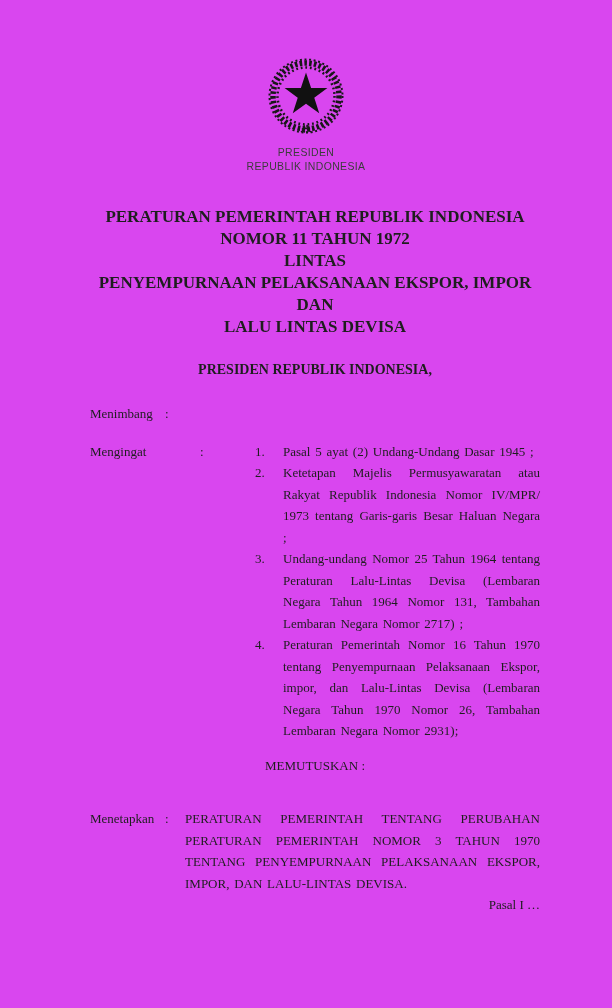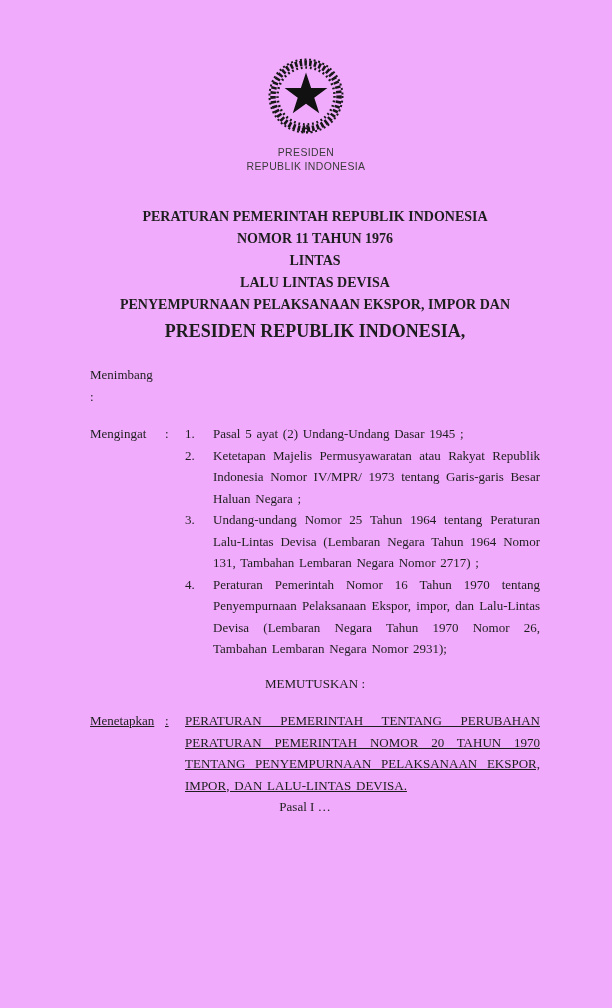--- a/index.html
+++ b/index.html
@@ -2,21 +2,21 @@
 <html><head>
 <meta charset="utf-8">
 <style>
   * { margin: 0; padding: 0; box-sizing: border-box; }
   html, body { background: #e8e8e8; }
   .page {
     position: relative;
     width: 612px;
     height: 1008px;
     margin: 0 auto;
-    background: #f0abfc;
+    background: #d946ef;
     font-family: "Liberation Serif", serif;
     color: #1e1e1e;
     overflow: hidden;
   }
   
   .letterhead { padding-top: 58px; text-align: center; }
   .emblem-wrap { display: inline-block; line-height: 0; }
   .presiden-line {
     font-family: "Liberation Sans", sans-serif;
     font-size: 11px;
@@ -25,61 +25,61 @@
     color: #3c3c3c;
     transform: scaleX(0.95);
   }
   .presiden-block { margin-top: 5px; }
   
   .title-block {
     margin-top: 33px;
     padding: 0 64px 0 82px;
     text-align: center;
     font-weight: bold;
-    font-size: 14px;
+    font-size: 17px;
     line-height: 22px;
   }
   .salutation {
-    margin-top: 4px;
+    margin-top: 21px;
     padding: 0 72px 0 90px;
     text-align: center;
     font-weight: bold;
-    font-size: 18px;
+    font-size: 14px;
     line-height: 22px;
   }
   
   .clause {
     display: flex;
     padding: 0 72px 0 90px;
     font-size: 13px;
     line-height: 21.5px;
   }
   .clause-label { width: 75px; flex: none; }
   .clause-colon { width: 20px; flex: none; }
   .clause-body  { flex: 1; text-align: justify; word-spacing: 1.5px; }
-  .clause-menimbang  { margin-top: 22px; flex-direction: column; }
-  .clause-mengingat  { margin-top: 16px; }
-  .clause-menetapkan { margin-top: 16px; text-decoration: underline; }
+  .clause-menimbang  { margin-top: 22px; }
+  .clause-mengingat  { margin-top: 16px; gap: 35px; }
+  .clause-menetapkan { margin-top: 32px; }
   .clause-menetapkan .clause-body { text-transform: none; }
   
   .num-item { display: flex; }
   .num-item .num { width: 28px; flex: none; }
   .num-item .itext { flex: 1; text-align: justify; word-spacing: 1.5px; }
   
   .memutuskan {
     margin-top: 13px;
     padding: 0 72px 0 90px;
     text-align: center;
     font-size: 13px;
     line-height: 21.5px;
   }
   
   .pasal-footer {
     padding: 0 72px 0 70px;
-    text-align: center;
+    text-align: right;
     font-size: 13px;
     line-height: 21.5px;
     font-family: Liberation Serif, serif;
   }
 </style>
 </head>
 <body>
 
 <div class="page">
 
@@ -98,24 +98,24 @@
       </svg>
     </span>
     <div class="presiden-block">
       <div class="presiden-line">PRESIDEN</div>
       <div class="presiden-line">REPUBLIK INDONESIA</div>
     </div>
   </div>
 
   <div class="title-block">
     <div>PERATURAN PEMERINTAH REPUBLIK INDONESIA</div>
-    <div>NOMOR 11 TAHUN 1976</div>
+    <div>NOMOR 11 TAHUN 1972</div>
     <div>LINTAS</div>
+    <div>PENYEMPURNAAN PELAKSANAAN EKSPOR, IMPOR DAN</div>
     <div>LALU LINTAS DEVISA</div>
-    <div>PENYEMPURNAAN PELAKSANAAN EKSPOR, IMPOR DAN</div>
   </div>
 
   <div class="salutation">PRESIDEN REPUBLIK INDONESIA,</div>
 
   <div class="clause clause-menimbang">
     <div class="clause-label">Menimbang</div>
     <div class="clause-colon">:</div>
   </div>
 
   <div class="clause clause-mengingat">
@@ -139,18 +139,18 @@
         <div class="itext">Peraturan Pemerintah  Nomor 16 Tahun 1970 tentang Penyempurnaan Pelaksanaan Ekspor, impor, dan Lalu-Lintas Devisa (Lembaran Negara Tahun 1970 Nomor 26, Tambahan Lembaran Negara Nomor 2931);</div>
       </div>
     </div>
   </div>
 
   <div class="memutuskan">MEMUTUSKAN :</div>
 
   <div class="clause clause-menetapkan">
     <div class="clause-label">Menetapkan</div>
     <div class="clause-colon">:</div>
-    <div class="clause-body">PERATURAN PEMERINTAH TENTANG PERUBAHAN PERATURAN PEMERINTAH NOMOR 20 TAHUN 1970 TENTANG PENYEMPURNAAN PELAKSANAAN EKSPOR, IMPOR, DAN LALU-LINTAS DEVISA.</div>
+    <div class="clause-body">PERATURAN PEMERINTAH TENTANG PERUBAHAN PERATURAN PEMERINTAH NOMOR 3 TAHUN 1970 TENTANG PENYEMPURNAAN PELAKSANAAN EKSPOR, IMPOR, DAN LALU-LINTAS DEVISA.</div>
   </div>
 
   <div class="pasal-footer">Pasal I …</div>
 
 </div>
 
 </body></html>

